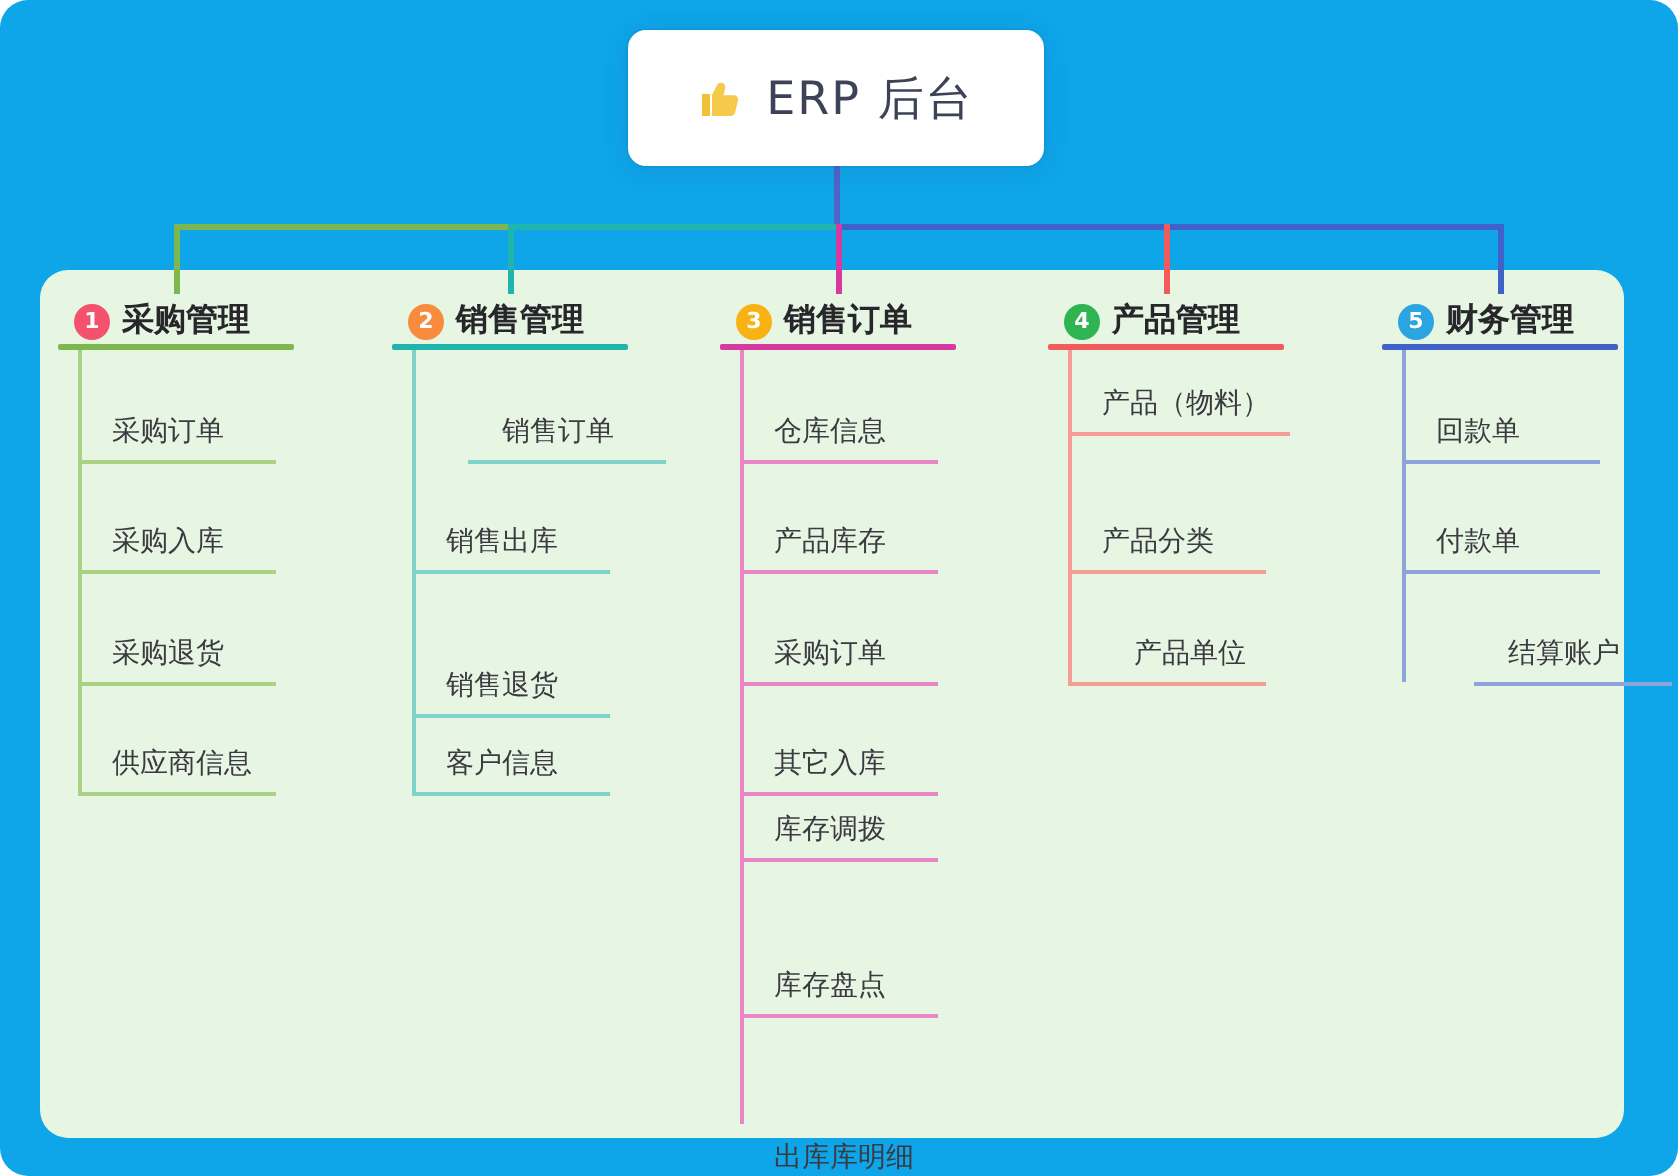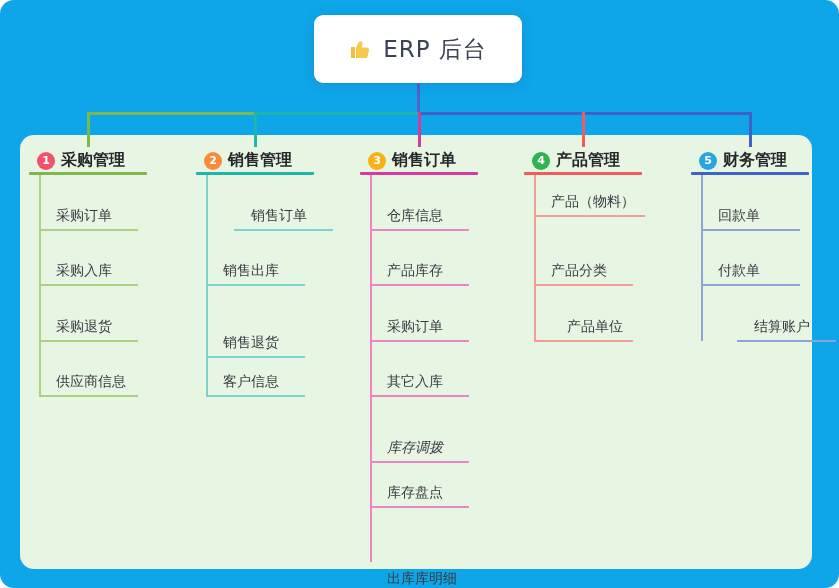--- a/index.html
+++ b/index.html
@@ -101,21 +101,21 @@
         <div class="branch-title">
           <span class="badge" style="background: rgb(249, 178, 20);">3</span>
           <span class="branch-label">销售订单</span>
         </div>
         <div class="title-underline" style="background: rgb(214, 58, 160);"></div>
         <div class="spine" style="top: 175px; height: 386.8px; background: rgb(234, 133, 198);"></div>
         <div class="child" style="top: 205px; border-bottom-color: rgb(234, 133, 198);"><span>仓库信息</span></div>
         <div class="child" style="top: 260.3px; border-bottom-color: rgb(234, 133, 198);"><span>产品库存</span></div>
         <div class="child" style="top: 315.6px; border-bottom-color: rgb(234, 133, 198);"><span>采购订单</span></div>
         <div class="child" style="top: 370.9px; border-bottom-color: rgb(234, 133, 198);"><span>其它入库</span></div>
-        <div class="child" style="top: 437px; border-bottom-color: rgb(234, 133, 198); font-style: italic;"><span>库存调拨</span></div>
+        <div class="child" style="top: 404px; border-bottom-color: rgb(234, 133, 198);"><span>库存调拨</span></div>
         <div class="child" style="top: 481.5px; border-bottom-color: rgb(234, 133, 198);"><span>库存盘点</span></div>
         <div class="child" style="top: 536.8px; border-bottom-color: rgb(234, 133, 198); margin-top: 31px;"><span>出库库明细</span></div>
       </div>
       <div class="branch" style="left: 524px;">
         <div class="branch-title">
           <span class="badge" style="background: rgb(46, 180, 80);">4</span>
           <span class="branch-label">产品管理</span>
         </div>
         <div class="title-underline" style="background: rgb(241, 91, 91);"></div>
         <div class="spine" style="top: 175px; height: 165.6px; background: rgb(247, 157, 150);"></div>

